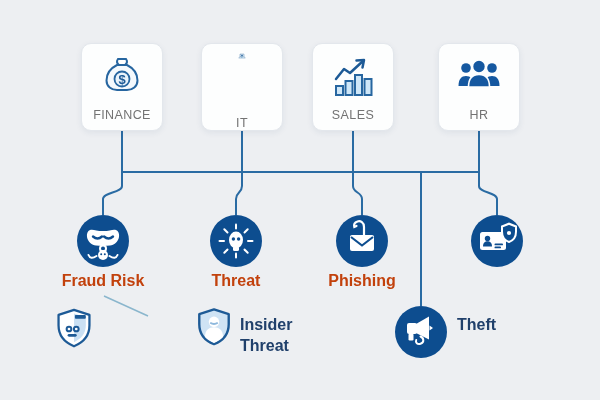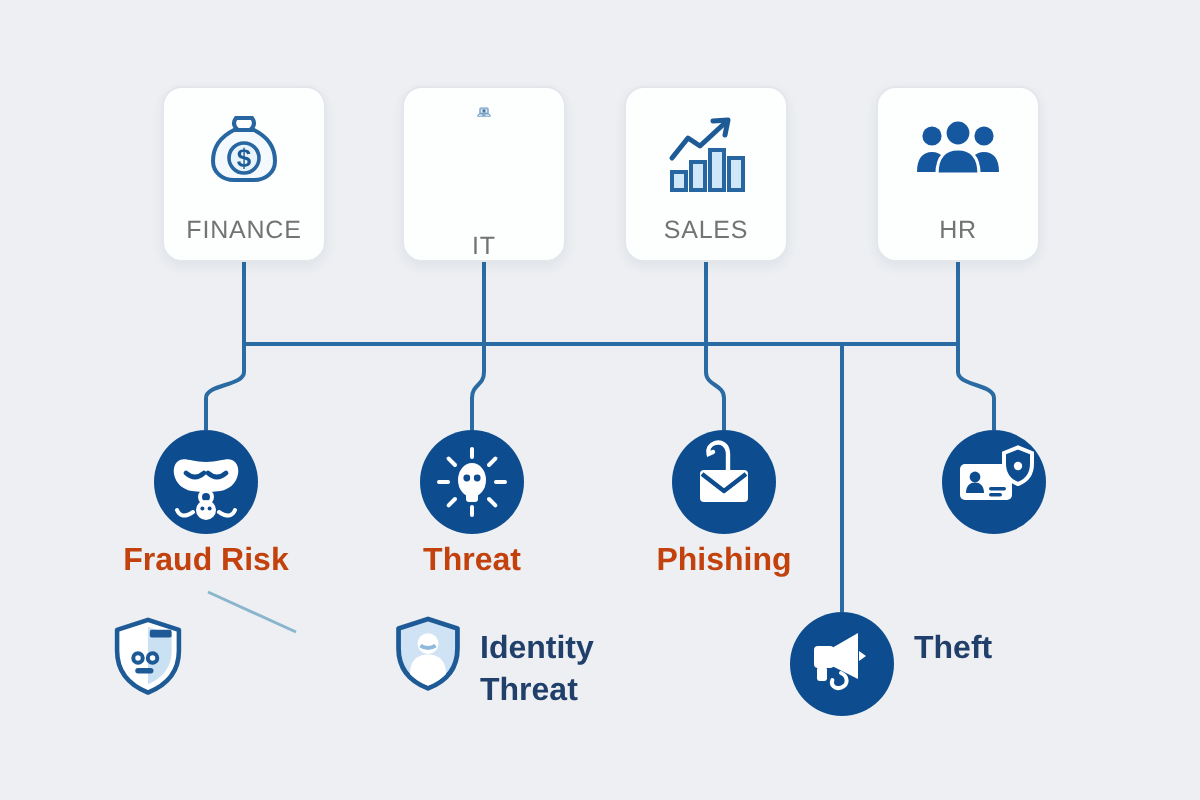--- a/index.html
+++ b/index.html
@@ -184,21 +184,21 @@
 
   <div class="sub-icon" style="left:195px;top:306px;width:38px;height:44px;">
     <svg viewBox="0 0 40 44" width="38" height="44">
       <path d="M20 2.5 L35.5 7.5 V18 c0 11 -6.5 17.5 -15.5 21 C11 35.5 4.5 29 4.5 18 V7.5 z" fill="#cfe3f4" stroke="#1d5a96" stroke-width="2.5" stroke-linejoin="round"></path>
       <circle cx="20" cy="15.5" r="5.5" fill="#fff"></circle>
       <path d="M16 16.5 q4 2.6 8 0" fill="none" stroke="#8fb9dd" stroke-width="2"></path>
       <path d="M10.5 31.5 c0 -7.5 4.3 -10.3 9.5 -10.3 s9.5 2.8 9.5 10.3 c-2.6 2.6 -5.8 4.7 -9.5 6.2 c-3.7 -1.5 -6.9 -3.6 -9.5 -6.2 z" fill="#fff"></path>
     </svg>
   </div>
   <div class="sub-label" style="left:240px;top:314px;">
-    <div>Identity</div>
+    <div>Insider</div>
     <div>Threat</div>
   </div>
 
   <div class="risk-circle" style="left:395px;top:306px;">
     <svg viewBox="0 0 52 52">
       <rect x="12" y="17" width="10" height="11" rx="2" fill="#fff"></rect>
       <path d="M21 18 L34 10.5 v23 L21 27 z" fill="#fff"></path>
       <rect x="13.5" y="27.5" width="5" height="7" rx="1.2" fill="#fff"></rect>
       <path d="M34.5 19.5 l3.5 2.5 -3.5 2.5 z" fill="#fff"></path>
       <path d="M25.5 30.5 c3.5 1.5 4 6 0 7.3 c-3.2 1 -5.3 -1.3 -4.3 -3.8" fill="none" stroke="#fff" stroke-width="2" stroke-linecap="round"></path>

